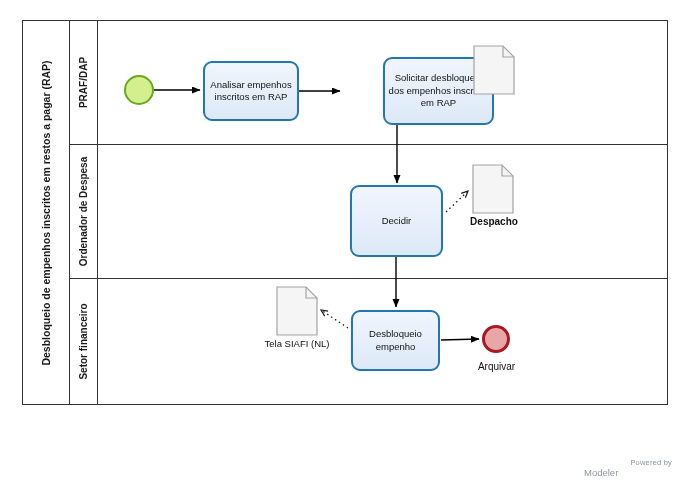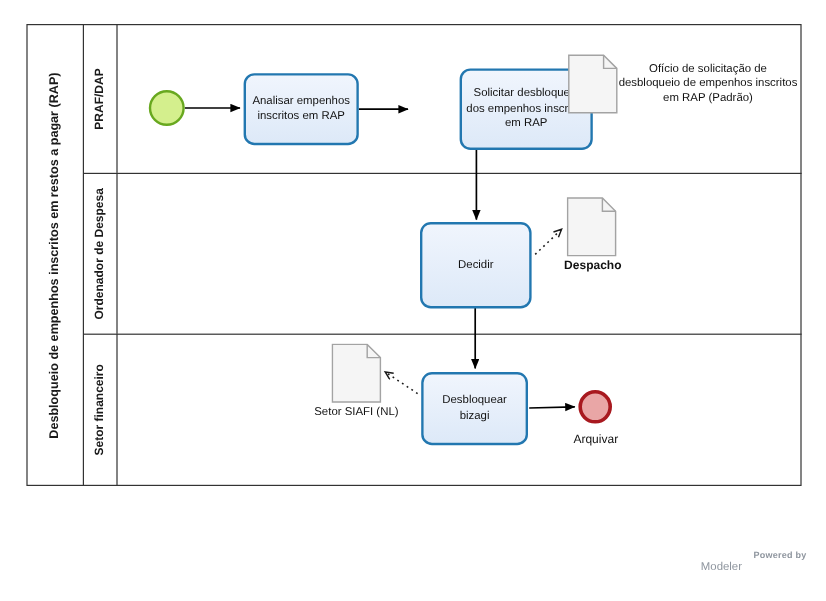--- a/index.html
+++ b/index.html
@@ -33,21 +33,21 @@
   
   .connectors { position:absolute; left:0; top:0; width:688px; height:501px; pointer-events:none; }
   .seq { stroke:#000; stroke-width:1.4; fill:none; }
   .assoc { stroke:#1a1a1a; stroke-width:1.3; fill:none; stroke-dasharray:1.5 3.2; }
   .doc-shape { fill:var(--doc-fill,#f5f5f5); stroke:var(--doc-border,#a3a3a3); stroke-width:1.2; }
   .doc-fold { fill:none; stroke:var(--doc-border,#a3a3a3); stroke-width:1.2; }
   .doc-svg { position:absolute; }
 
   
   .brand { position:absolute; right:16px; bottom:23px; width:92px; text-align:left; }
-  .brand-powered { display:block; text-align:right; font-size:7.5px; font-weight:bold; color:var(--brand-gray,#8e959e); letter-spacing:.2px; }
+  .brand-powered { display:block; text-align:right; font-size:7.5px; font-weight:normal; color:var(--brand-gray,#8e959e); letter-spacing:.2px; }
   .brand-name { display:block; font-size:27px; font-weight:bold; color:var(--brand-orange,#f2a86e); line-height:1.0; letter-spacing:1px; }
   .brand-product { display:block; font-size:9.5px; color:var(--brand-gray,#8e959e); margin-left:4px; }
 </style>
 </head>
 <body>
 
 <div class="canvas">
 
   <div class="pool"></div>
   <div class="pool-title-cell">
@@ -92,39 +92,38 @@
   <div class="task" style="left:203px;top:61px;width:96px;height:60px;justify-content:center;">
     <span>Analisar empenhos inscritos em RAP</span>
   </div>
   <div class="task" style="left:342px;top:57px;width:111px;height:68px;margin-left:41px;">
     <span>Solicitar desbloqueio dos empenhos inscritos em RAP</span>
   </div>
   <div class="task" style="left:350px;top:185px;width:93px;height:72px;">
     <span>Decidir</span>
   </div>
   <div class="task" style="left:351px;top:310px;width:89px;height:61px;">
-    <span>Desbloquear bizagi</span>
+    <span>Desbloqueio empenho</span>
   </div>
 
   <svg class="doc-svg" style="left:473px;top:45px;" width="43" height="51">
     <path class="doc-shape" d="M1,1 H30 L41,12 V49 H1 Z"></path>
     <path class="doc-fold" d="M30,1 V12 H41"></path>
   </svg>
-  <div class="shape-label" style="left:514px;top:52px;width:152px;">Ofício de solicitação de desbloqueio de empenhos inscritos em RAP (Padrão)</div>
 
   <svg class="doc-svg" style="left:472px;top:164px;" width="43" height="51">
     <path class="doc-shape" d="M1,1 H30 L41,12 V49 H1 Z"></path>
     <path class="doc-fold" d="M30,1 V12 H41"></path>
   </svg>
   <div class="shape-label" style="left:463px;top:216px;width:62px;font-size:10px;font-weight:bold;">Despacho</div>
 
   <svg class="doc-svg" style="left:276px;top:286px;" width="43" height="51">
     <path class="doc-shape" d="M1,1 H30 L41,12 V49 H1 Z"></path>
     <path class="doc-fold" d="M30,1 V12 H41"></path>
   </svg>
-  <div class="shape-label" style="left:256px;top:338px;width:82px;">Setor SIAFI (NL)</div>
+  <div class="shape-label" style="left:256px;top:338px;width:82px;">Tela SIAFI (NL)</div>
 
   <div class="brand">
     <span class="brand-powered">Powered by</span>
     <span class="brand-product">Modeler</span>
   </div>
 
 </div>
 
 </body></html>

